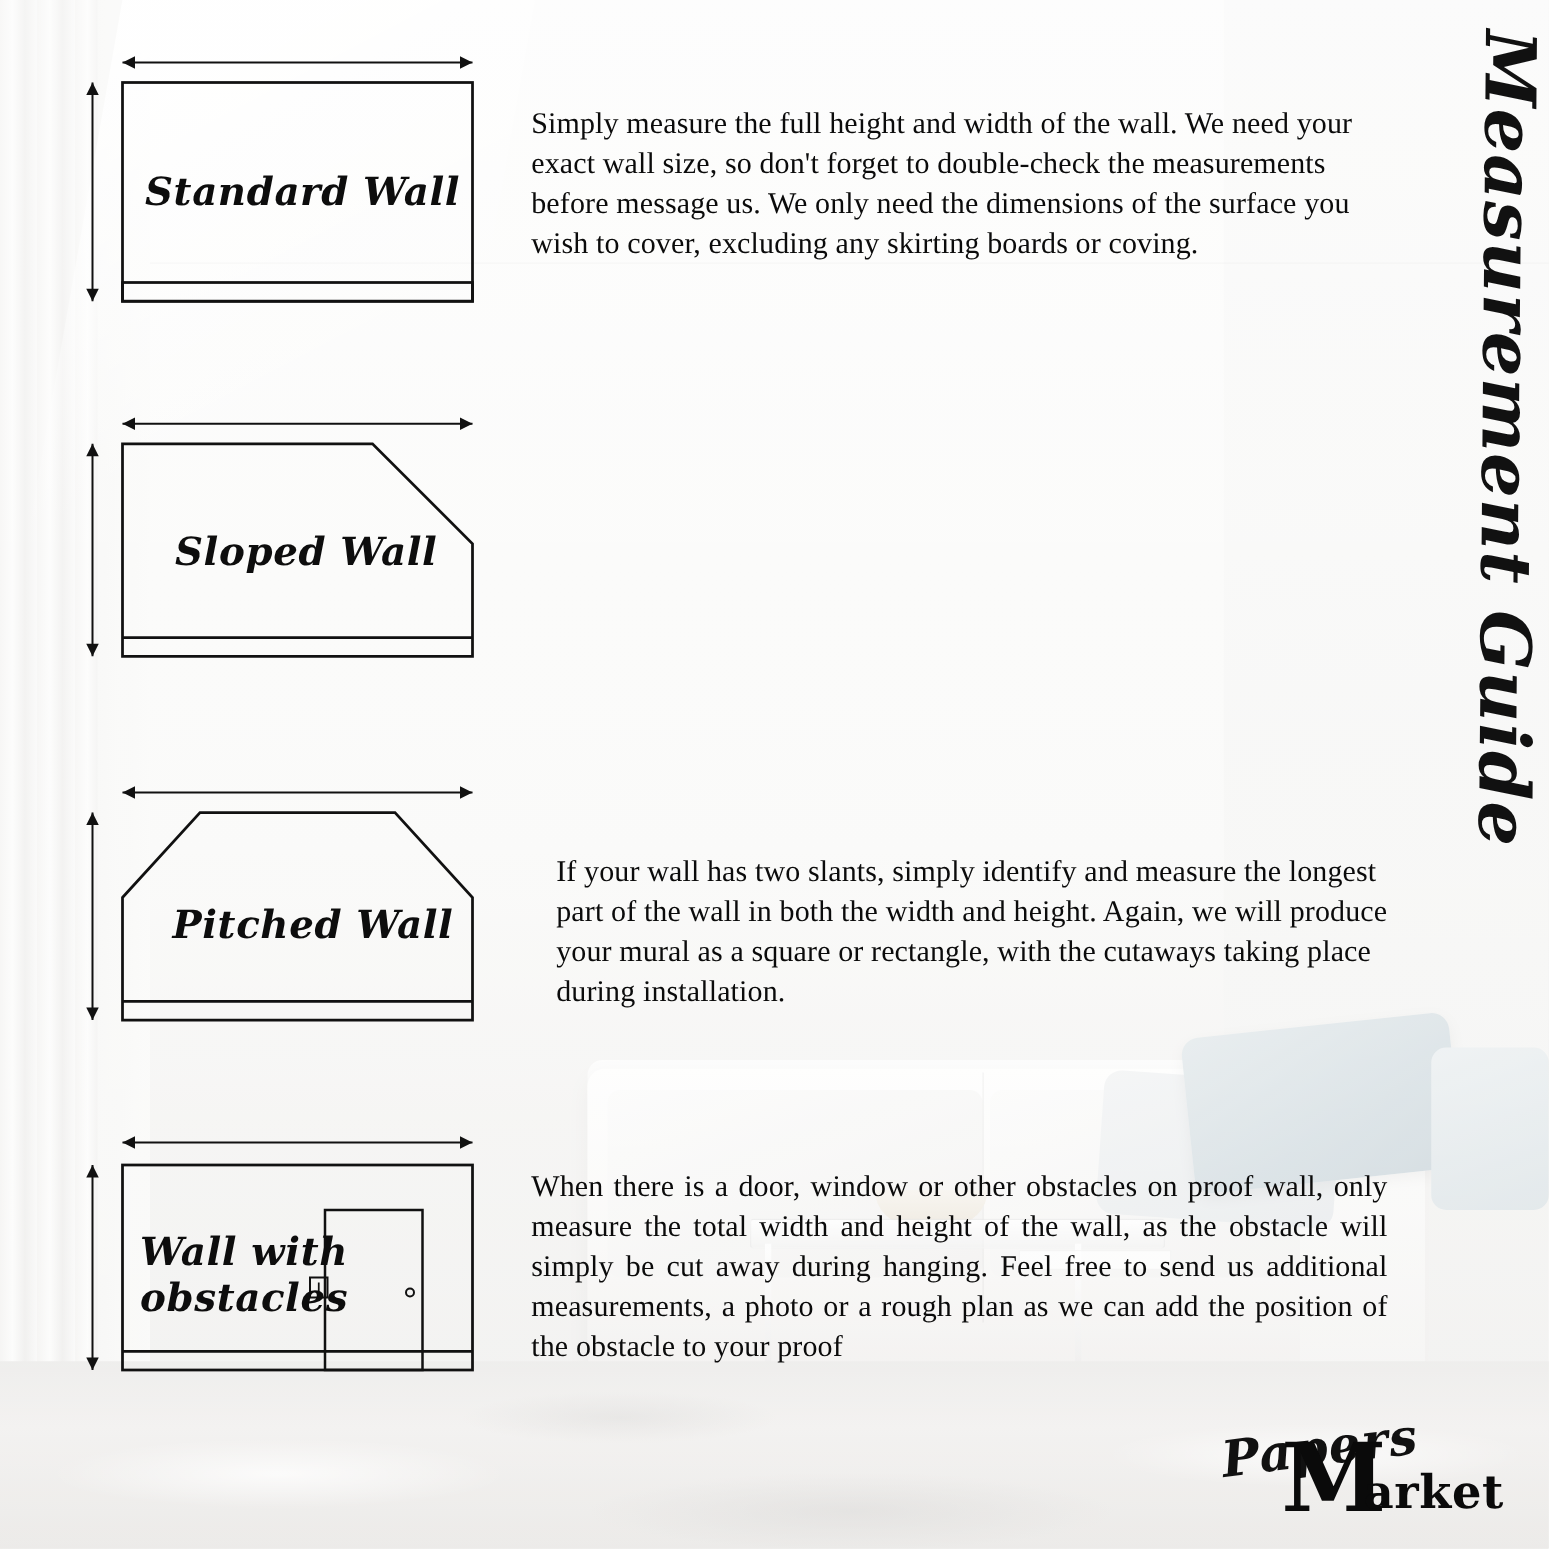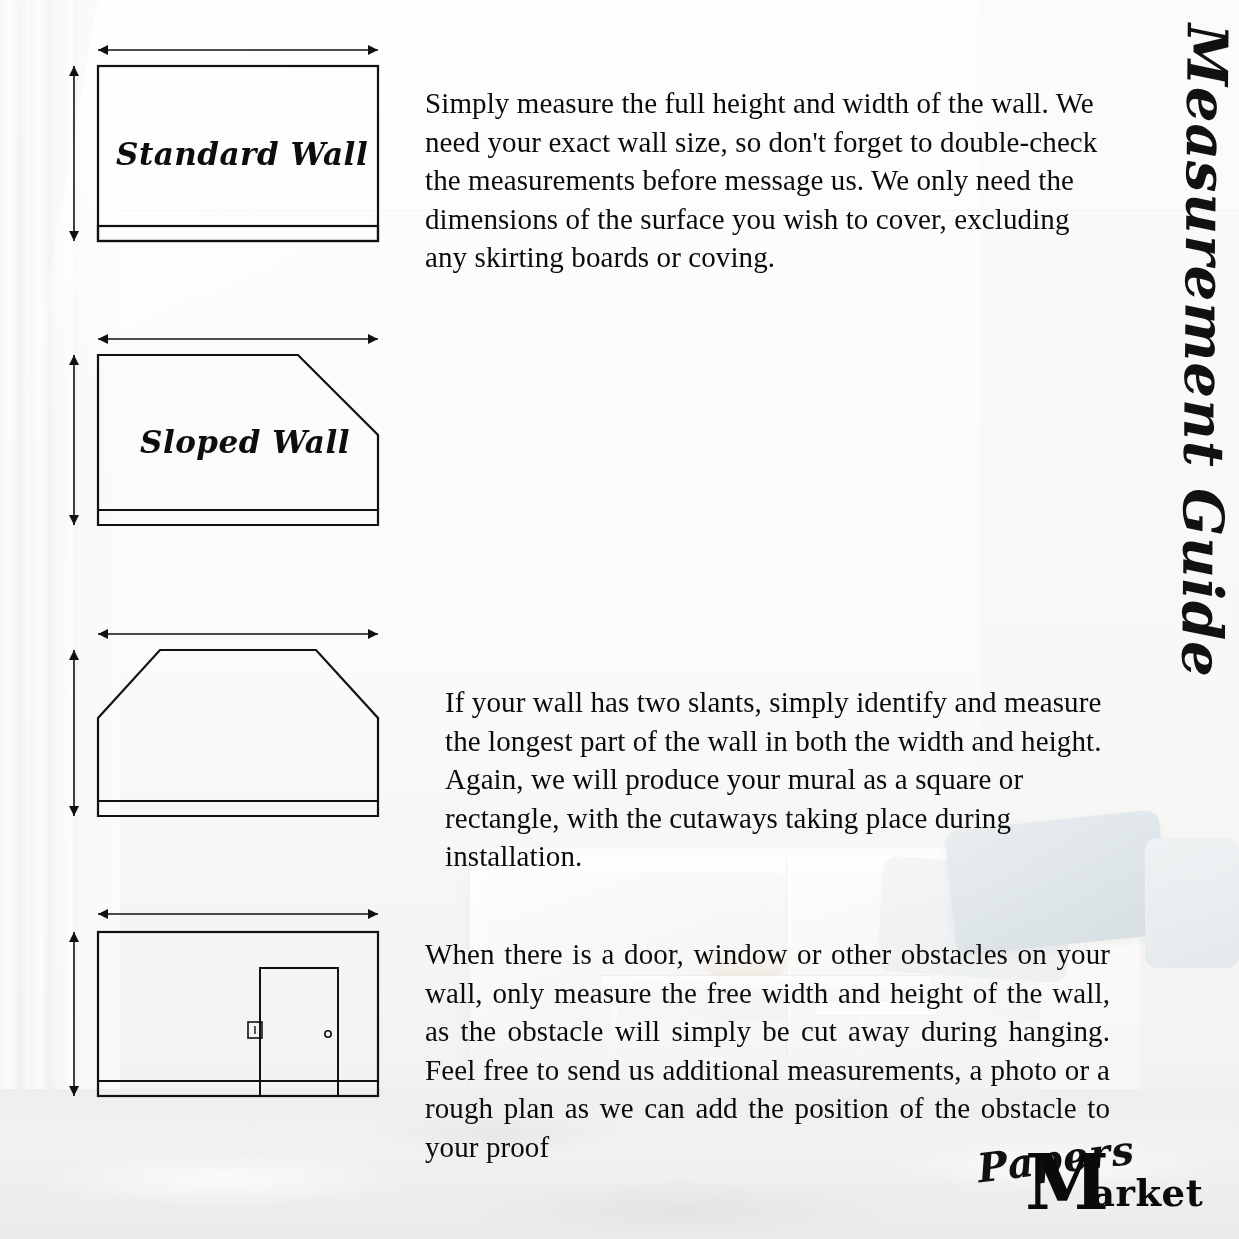--- a/index.html
+++ b/index.html
@@ -150,21 +150,21 @@
     font-size: 31px;
     color: #0d0d0d;
     letter-spacing: .5px;
     line-height: 1.18;
     white-space: pre-line;
   }
 
   .para {
     position:absolute;
     font-family: "Liberation Serif", serif;
-    font-size: 29px;
+    font-size: 24px;
     line-height: 1.33;
     color: #0b0b0b;
     letter-spacing: .1px;
   }
   .para.justify { text-align: justify; }
 
   .brand {
     position:absolute;
     right: 18px;
     bottom: 14px;
@@ -271,20 +271,21 @@
         <path d="M38 14 l10 -5 v10 z" fill="#111" stroke="none"></path>
         <path d="M318 14 l-10 -5 v10 z" fill="#111" stroke="none"></path>
         <line x1="14" y1="30" x2="14" y2="196" stroke-width="1.6"></line>
         <path d="M14 30 l-5 10 h10 z" fill="#111" stroke="none"></path>
         <path d="M14 196 l-5 -10 h10 z" fill="#111" stroke="none"></path>
 
         <path d="M38 98 L100 30 H256 L318 98 V196 H38 Z" stroke-width="2.2"></path>
         <line x1="38" y1="181" x2="318" y2="181" stroke-width="2.2"></line>
       </svg>
     </div>
+    <div class="label" style="left:138px; top:722px;">Pitched Wall</div>
     <div class="para" style="left:425px; top:683px; width:685px;margin-left:20px;">If your wall has two slants, simply identify and measure the longest part of the wall in both the width and height. Again, we will produce your mural as a square or rectangle, with the cutaways taking place during installation.</div>
 
     <div class="diagram" style="left:60px; top:900px;">
       <svg width="340" height="225" viewBox="0 0 340 225" fill="none" stroke="#111">
         <line x1="38" y1="14" x2="318" y2="14" stroke-width="1.6"></line>
         <path d="M38 14 l10 -5 v10 z" fill="#111" stroke="none"></path>
         <path d="M318 14 l-10 -5 v10 z" fill="#111" stroke="none"></path>
         <line x1="14" y1="32" x2="14" y2="196" stroke-width="1.6"></line>
         <path d="M14 32 l-5 10 h10 z" fill="#111" stroke="none"></path>
         <path d="M14 196 l-5 -10 h10 z" fill="#111" stroke="none"></path>
@@ -292,21 +293,23 @@
         <rect x="38" y="32" width="280" height="164" stroke-width="2.2"></rect>
         <line x1="38" y1="181" x2="318" y2="181" stroke-width="2.2"></line>
 
         <rect x="200" y="68" width="78" height="128" stroke-width="2"></rect>
         <circle cx="268" cy="134" r="3.2" stroke-width="1.6"></circle>
 
         <rect x="188" y="122" width="14" height="16" stroke-width="1.6"></rect>
         <line x1="195" y1="126" x2="195" y2="134" stroke-width="1.4"></line>
       </svg>
     </div>
-    <div class="para justify" style="left:425px; top:935px; width:685px;">When there is a door, window or other obstacles on your wall, only measure the free width and height of the wall, as the obstacle will simply be cut away during hanging. Feel free to send us additional measurements, a photo or a rough plan as we can add the position of the obstacle to your proof</div>
+    <div class="label" style="left:112px; top:984px;">Wall with
+obstacles</div>
+    <div class="para justify" style="left:425px; top:935px; width:685px;">When there is a door, window or other obstacles on proof wall, only measure the total width and height of the wall, as the obstacle will simply be cut away during hanging. Feel free to send us additional measurements, a photo or a rough plan as we can add the position of the obstacle to your proof</div>
 
     <div class="brand">
       <span class="brand-papers">Papers</span>
       <span class="brand-m">M</span>
       <span class="brand-arket">arket</span>
     </div>
 
   </div>
 </div>
 

